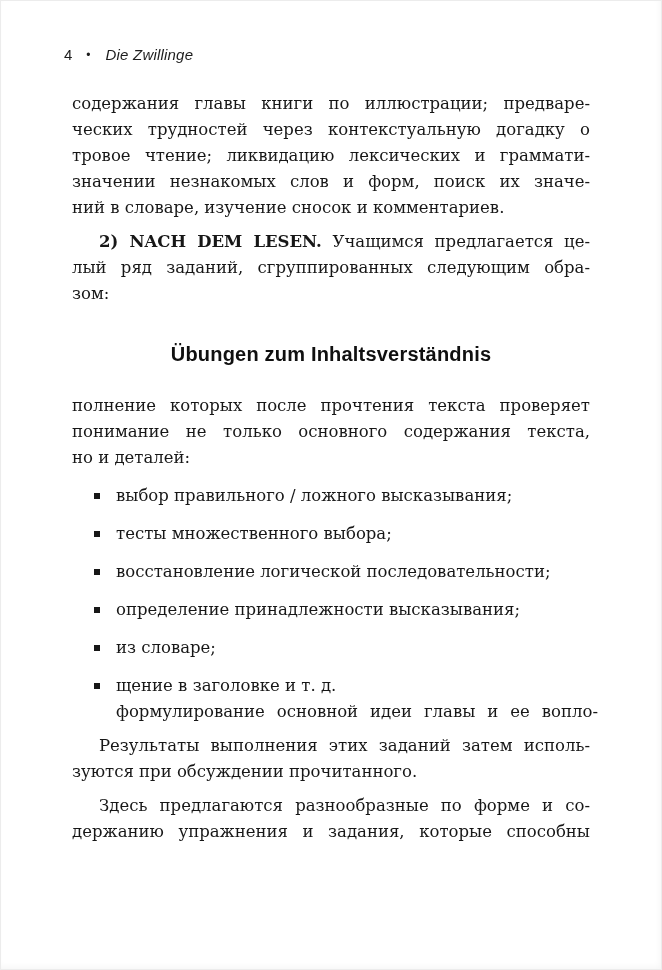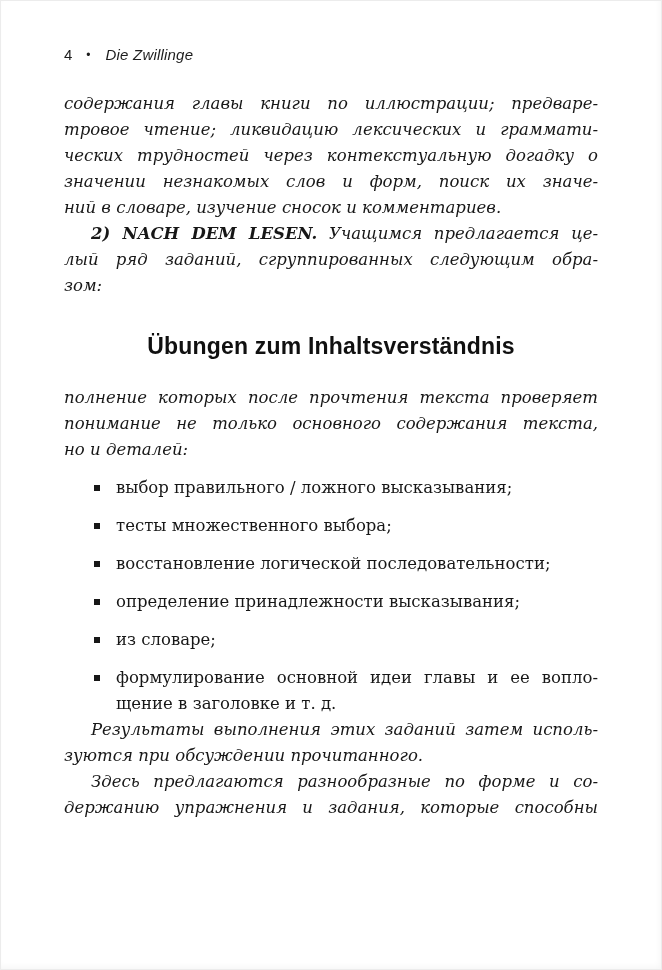--- a/index.html
+++ b/index.html
@@ -25,30 +25,30 @@
   .page-number { font-weight:500; }
   .sep-dot { margin:0 15px 0 14px; font-size:12px; position:relative; top:-1px; }
   .running-title { font-style:italic; letter-spacing:.2px; }
 
   .page-body {
     margin-top:28px;
     font-size:16.5px;
     line-height:26px;
     font-weight:500;
   }
-  .paragraph { margin:0;font-style:italic; }
+  .paragraph { margin:8px; }
   .line { min-height:26px; }
   .line.just { text-align:justify; text-align-last:justify; }
   .paragraph.indent .line.first { text-indent:27px; }
   .line b { font-weight:700; }
 
   .section-heading {
     font-family:"Liberation Sans", sans-serif;
     font-weight:700;
-    font-size:23px;
+    font-size:20px;
     line-height:22px;
     text-align:center;
     letter-spacing:.2px;
     color:#101010;
     margin:36px 0 28px 0;
   }
 
   .bullet-list { margin:0; }
   .bullet-item { position:relative; padding-left:52px;margin-top:12px; }
   .bullet-square {
@@ -64,22 +64,22 @@
 <div class="page">
   <div class="page-header">
     <span class="page-number">4</span>
     <span class="sep-dot">•</span>
     <span class="running-title">Die Zwillinge</span>
   </div>
 
   <div class="page-body">
       <div class="paragraph">
         <div class="line just">содержания главы книги по иллюстрации; предваре-</div>
+        <div class="line just">ческих трудностей через контекстуальную догадку о</div>
         <div class="line just">тровое чтение; ликвидацию лексических и граммати-</div>
-        <div class="line just">ческих трудностей через контекстуальную догадку о</div>
         <div class="line just">значении незнакомых слов и форм, поиск их значе-</div>
         <div class="line">ний в словаре, изучение сносок и комментариев.</div>
       </div>
       <div class="paragraph indent">
         <div class="line just first"><b>2) NACH DEM LESEN.</b> Учащимся предлагается це-</div>
         <div class="line just">лый ряд заданий, сгруппированных следующим обра-</div>
         <div class="line">зом:</div>
       </div>
       <h2 class="section-heading">Übungen zum Inhaltsverständnis</h2>
       <div class="paragraph indent">
@@ -103,22 +103,22 @@
         <div class="bullet-item">
           <span class="bullet-square"></span>
           <div class="line">определение принадлежности высказывания;</div>
         </div>
         <div class="bullet-item">
           <span class="bullet-square"></span>
           <div class="line">из словаре;</div>
         </div>
         <div class="bullet-item">
           <span class="bullet-square"></span>
+          <div class="line">щение в заголовке и т. д.</div>
           <div class="line just">формулирование основной идеи главы и ее вопло-</div>
-          <div class="line">щение в заголовке и т. д.</div>
         </div>
       </div>
       <div class="paragraph indent">
         <div class="line just first">Результаты выполнения этих заданий затем исполь-</div>
         <div class="line">зуются при обсуждении прочитанного.</div>
       </div>
       <div class="paragraph indent">
         <div class="line just first">Здесь предлагаются разнообразные по форме и со-</div>
         <div class="line just">держанию упражнения и задания, которые способны</div>
       </div>

